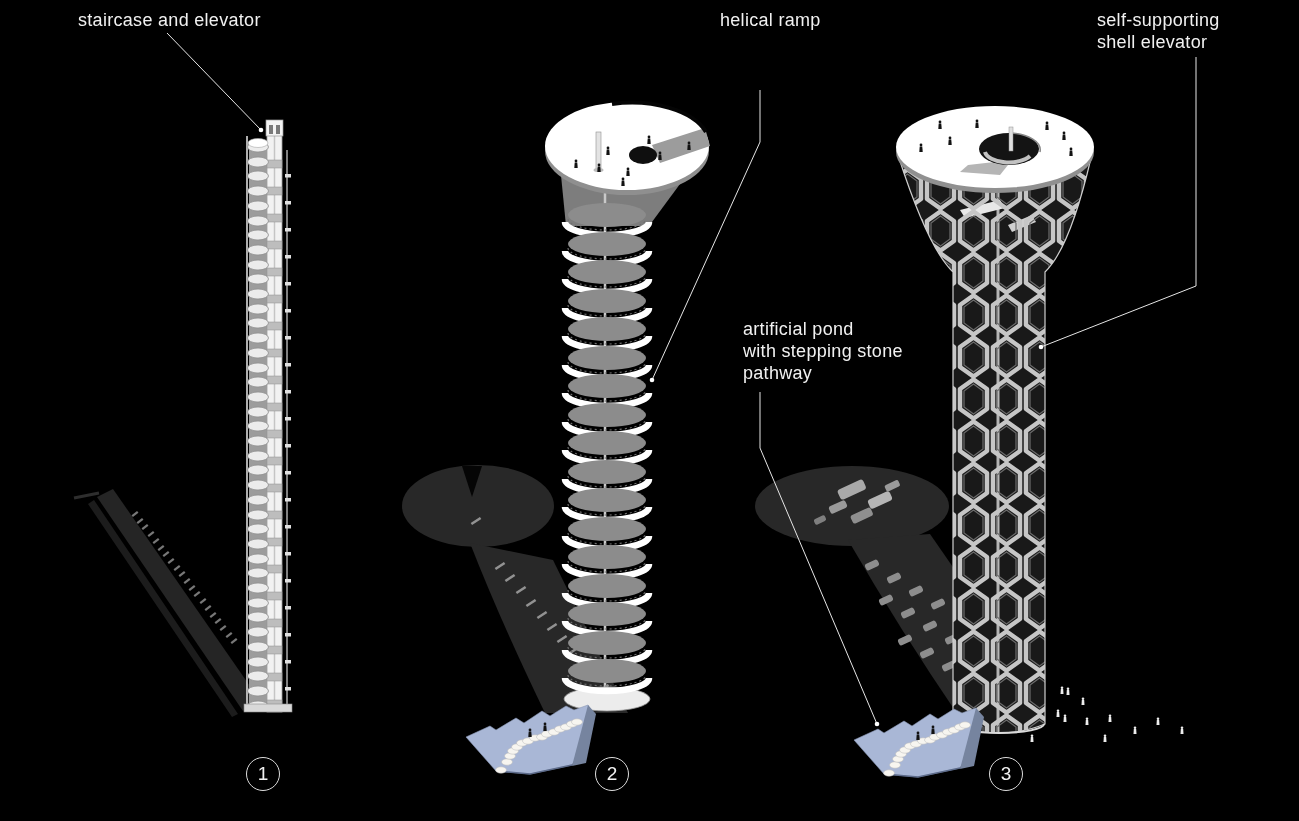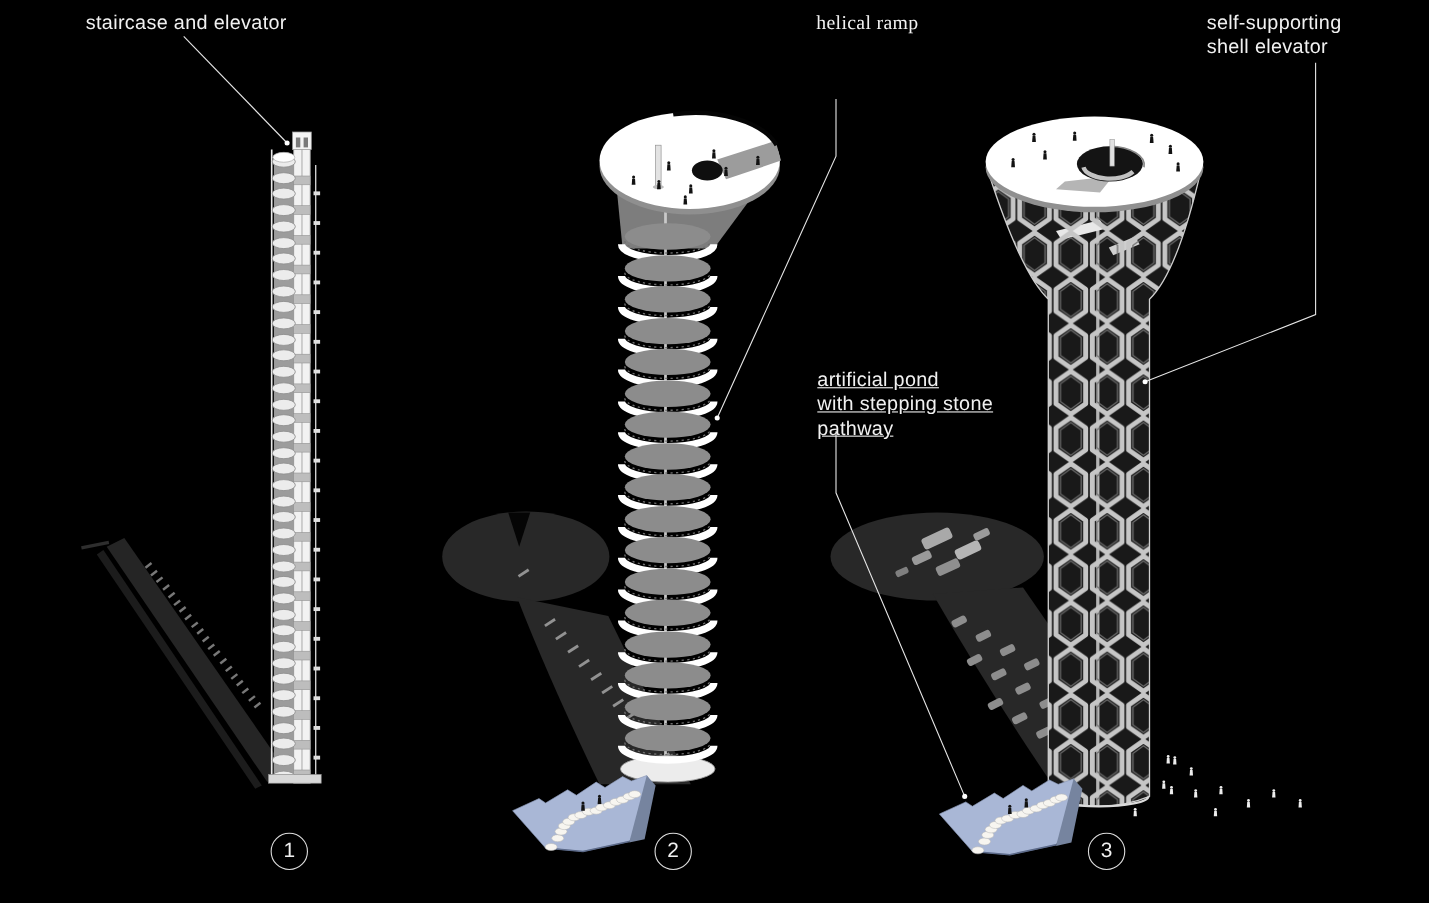--- a/index.html
+++ b/index.html
@@ -359,26 +359,26 @@
   <g fill="#ffffff">
     <circle cx="261" cy="130" r="2.3"></circle>
     <circle cx="652" cy="380" r="2.3"></circle>
     <circle cx="877" cy="724" r="2.3"></circle>
     <circle cx="1041" cy="347" r="2.3"></circle>
   </g>
 </svg>
 
 <div class="anno" style="left:78px;top:9px;">staircase and elevator</div>
 
-<div class="anno" style="left:742px;top:9px;font-family:Liberation Serif, serif;">helical ramp</div>
+<div class="anno" style="left:720px;top:9px;">helical ramp</div>
 
 <div class="anno" style="left:1097px;top:9px;">self-supporting
 shell elevator</div>
 
-<div class="anno" style="left:743px;top:334px;text-decoration:underline;">artificial pond
+<div class="anno" style="left:743px;top:318px;">artificial pond
 with stepping stone
 pathway</div>
 
 <div class="step-circle" style="left:246px;top:757px;">
   <span>1</span>
 </div>
 <div class="step-circle" style="left:595px;top:757px;">
   <span>2</span>
 </div>
 <div class="step-circle" style="left:989px;top:757px;">

